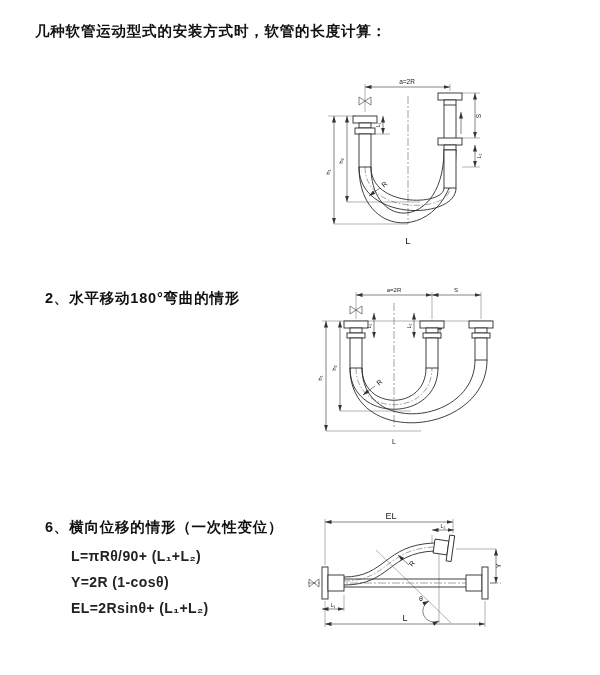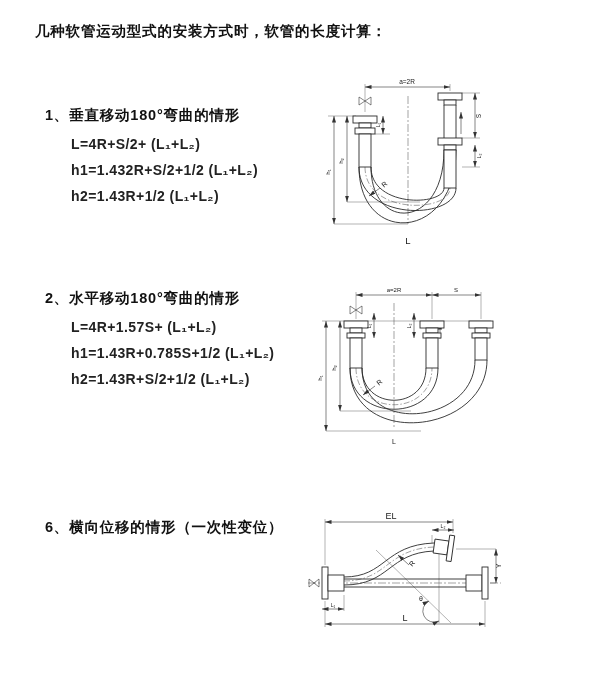--- a/index.html
+++ b/index.html
@@ -21,28 +21,20 @@
   .hose{stroke:#2a2a2a;stroke-width:0.9;fill:none;}
   .hosedash{stroke:#444;stroke-width:0.5;fill:none;stroke-dasharray:6 2 1.5 2;}
 </style>
 </head>
 <body>
 
 <div id="page">
 
   <div class="title">几种软管运动型式的安装方式时，软管的长度计算：</div>
 
-  <div class="sec" style="top:106px;">
-    <div class="heading">1、垂直移动180°弯曲的情形</div>
-    <div class="formulas">
-      <div class="fline">L=4R+S/2+ (L₁+L₂)</div>
-      <div class="fline">h1=1.432R+S/2+1/2 (L₁+L₂)</div>
-      <div class="fline">h2=1.43R+1/2 (L₁+L₂)</div>
-    </div>
-  </div>
 
   <svg class="diag" style="left:320px;top:74px;" width="175" height="178" viewBox="0 0 175 178">
     <defs>
       <marker id="ar1" markerWidth="7" markerHeight="5" refX="6.5" refY="2" orient="auto-start-reverse" markerUnits="userSpaceOnUse">
         <path d="M0,0 L6.5,2 L0,4 Z" fill="#333"></path>
       </marker>
       <pattern id="braid1" patternUnits="userSpaceOnUse" width="4" height="4">
         <path d="M0,4 L4,0 M0,0 L4,4" stroke="#666" stroke-width="0.5"></path>
       </pattern>
     </defs>
@@ -91,25 +83,20 @@
       <text font-size="5.2" transform="rotate(-90 60 51)" x="60" y="51" text-anchor="middle">L₁</text>
       <text font-size="6.5" transform="rotate(-90 161 42)" x="161" y="42" text-anchor="middle">S</text>
       <text font-size="5.2" transform="rotate(-90 161 82)" x="161" y="82" text-anchor="middle">L₂</text>
       <text font-size="7" transform="rotate(-40 66 112)" x="66" y="112" text-anchor="middle">R</text>
       <text x="88" y="170" font-size="9.5" text-anchor="middle">L</text>
     </g>
   </svg>
 
   <div class="sec" style="top:289px;">
     <div class="heading">2、水平移动180°弯曲的情形</div>
-    <div class="formulas">
-      <div class="fline">L=4R+1.57S+ (L₁+L₂)</div>
-      <div class="fline">h1=1.43R+0.785S+1/2 (L₁+L₂)</div>
-      <div class="fline">h2=1.43R+S/2+1/2 (L₁+L₂)</div>
-    </div>
   </div>
 
   <svg class="diag" style="left:316px;top:283px;" width="185" height="172" viewBox="0 0 185 172">
     <defs>
       <marker id="ar2" markerWidth="7" markerHeight="5" refX="6.5" refY="2" orient="auto-start-reverse" markerUnits="userSpaceOnUse">
         <path d="M0,0 L6.5,2 L0,4 Z" fill="#333"></path>
       </marker>
       <pattern id="braid2" patternUnits="userSpaceOnUse" width="4" height="4">
         <path d="M0,4 L4,0 M0,0 L4,4" stroke="#666" stroke-width="0.5"></path>
       </pattern>
@@ -163,20 +150,26 @@
       <text font-size="6" transform="rotate(-90 20 85)" x="20" y="85" text-anchor="middle">h₂</text>
       <text font-size="5.2" transform="rotate(-90 55 43)" x="55" y="43" text-anchor="middle">L₁</text>
       <text font-size="5.2" transform="rotate(-90 95 43)" x="95" y="43" text-anchor="middle">L₂</text>
       <text font-size="7" transform="rotate(-40 65 101)" x="65" y="101" text-anchor="middle">R</text>
       <text x="78" y="161" font-size="7" text-anchor="middle">L</text>
     </g>
   </svg>
 
   <div class="sec" style="top:518px;">
     <div class="heading">6、横向位移的情形（一次性变位）</div>
+    <div class="formulas">
+      <div class="fline">L=πRθ/90+ (L₁+L₂)</div>
+      <div class="fline">Y=2R (1-cosθ)</div>
+      <div class="fline">EL=2Rsinθ+ (L₁+L₂)</div>
+
+    </div>
   </div>
 
   <svg class="diag" style="left:306px;top:505px;" width="200" height="130" viewBox="0 0 200 130">
     <defs>
       <marker id="ar3" markerWidth="7" markerHeight="5" refX="6.5" refY="2" orient="auto-start-reverse" markerUnits="userSpaceOnUse">
         <path d="M0,0 L6.5,2 L0,4 Z" fill="#333"></path>
       </marker>
     </defs>
     <g>
       <path class="cline" d="M2,78 H195"></path>

